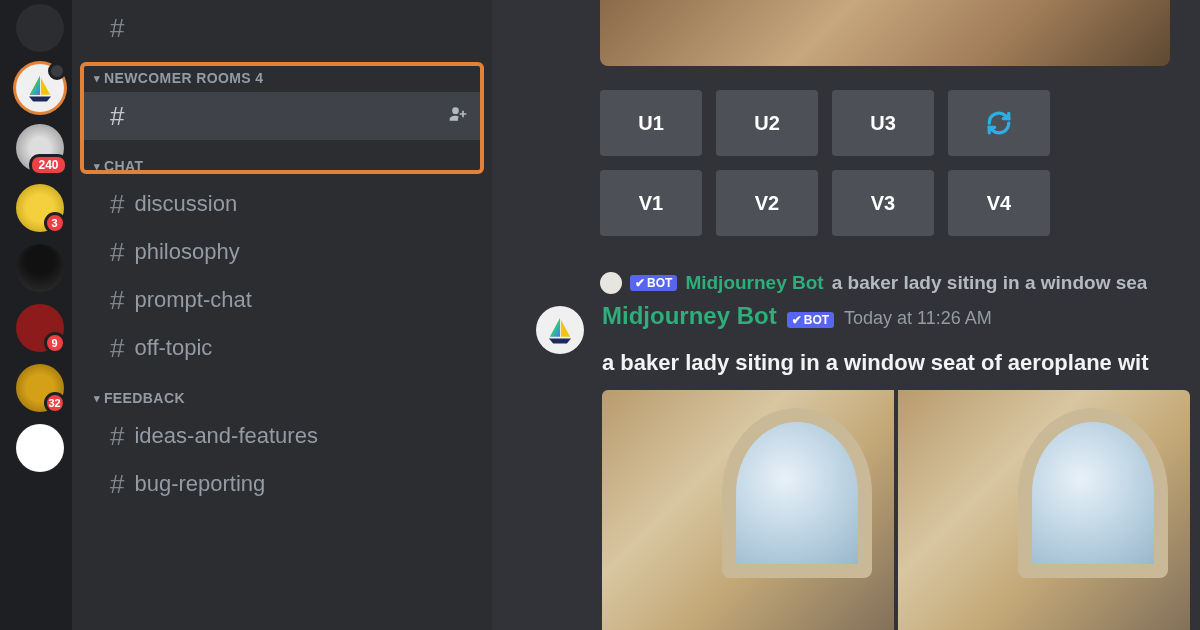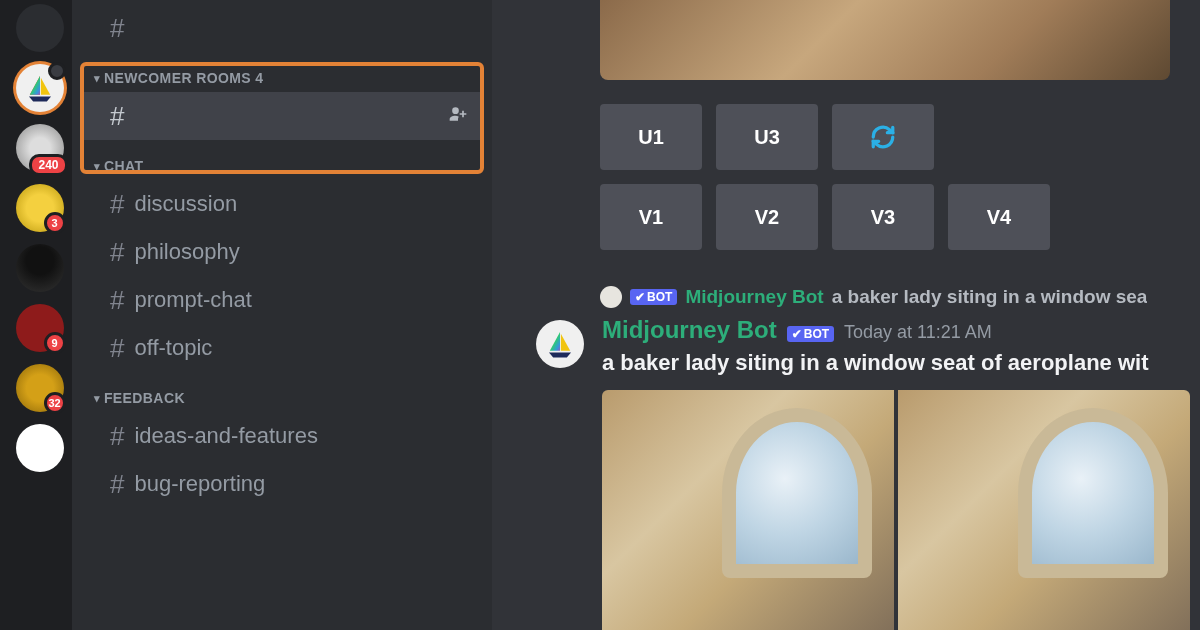--- a/index.html
+++ b/index.html
@@ -35,21 +35,21 @@
   .reply-bar { margin: 12px 0 2px 108px; display:flex; align-items:center; gap:8px; font-size:19px; }
   .reply-bar .mini-av { width:22px; height:22px; border-radius:50%; background:#e7e5df; }
   .bot-badge { background:#5865f2; color:#fff; font-size:12px; font-weight:700; padding:1px 5px; border-radius:3px; display:inline-flex; align-items:center; gap:2px; }
   .reply-name { color:#2dae7a; font-weight:600; }
   .reply-text { color:#b5bac1; font-weight:600; white-space:nowrap; overflow:hidden; }
   .msg { display:flex; gap:18px; padding: 6px 0 0 44px; }
   .avatar { width:48px; height:48px; border-radius:50%; background:#f0f0f0; flex-shrink:0; margin-top:4px; display:flex; align-items:center; justify-content:center; }
   .msg-head { display:flex; align-items:baseline; gap:10px; }
   .msg-author { color:#2dae7a; font-size:24px; font-weight:600; }
   .msg-time { color:#949ba4; font-size:18px; }
-  .msg-prompt { color:#f2f3f5; font-size:22px; font-weight:700; margin-top:6px; white-space:nowrap; overflow:hidden; }
+  .msg-prompt { color:#f2f3f5; font-size:22px; font-weight:700; margin-top:20px; white-space:nowrap; overflow:hidden; }
   .imgset { margin-top:14px; display:flex; gap:4px; }
   .genimg { width:292px; height:240px; background:linear-gradient(135deg,#b99b6d 0%, #d8c6a1 35%, #c4a978 60%, #82705a 100%); border-radius:6px 0 0 0; position:relative; overflow:hidden; }
   .genimg:nth-child(2){ border-radius:0 6px 0 0; }
   .window-shape { position:absolute; top:18px; left:120px; width:150px; height:170px; border-radius:50% 50% 8px 8px; background:radial-gradient(circle at 40% 40%, #e9f1f7 0%, #bfd5e4 50%, #9ab7cc 100%); border:14px solid #c9b997; }
   .hero-img-top { height:84px; margin:0 0 0 108px; background:linear-gradient(135deg,#8b6a4a 0%, #c7a77d 40%, #a07c58 70%, #5e4932 100%); border-radius:0 0 8px 8px; width:570px; }
 
   
   .boat svg { width:34px; height:34px; }
 </style>
 </head>
@@ -147,20 +147,21 @@
 
     <div class="hl-box"></div>
   </div>
 
   <div class="chat">
     <div class="hero-img-top"></div>
 
     <div class="btn-grid">
       <div class="btn-row">
         <button class="mj-btn">U1</button>
+        <button class="mj-btn">U2</button>
         <button class="mj-btn">U3</button>
         <button class="mj-btn refresh">
           <svg width="26" height="26" viewBox="0 0 24 24" fill="none" stroke="#2bb0e6" stroke-width="3" stroke-linecap="round">
               <path d="M3 12a9 9 0 0 1 15-6.7L21 8"></path>
               <path d="M21 3v5h-5"></path>
               <path d="M21 12a9 9 0 0 1-15 6.7L3 16"></path>
               <path d="M3 21v-5h5"></path>
             </svg>
         </button>
       </div>
@@ -193,21 +194,21 @@
                 <stop offset=".8" stop-color="#3498db"></stop>
                 <stop offset="1" stop-color="#9b59b6"></stop>
               </linearGradient>
             </defs>
           </svg>
       </div>
       <div style="flex:1;overflow:hidden">
         <div class="msg-head">
           <span class="msg-author">Midjourney Bot</span>
           <span class="bot-badge">✔ <span>BOT</span></span>
-          <span class="msg-time">Today at 11:21 AM</span>
+          <span class="msg-time">Today at 11:26 AM</span>
         </div>
         <div class="msg-prompt">a baker lady siting in a window seat of aeroplane wit</div>
         <div class="imgset">
           <div class="genimg">
               <div class="window-shape"></div>
             </div>
           <div class="genimg">
               <div class="window-shape"></div>
             </div>
         </div>

